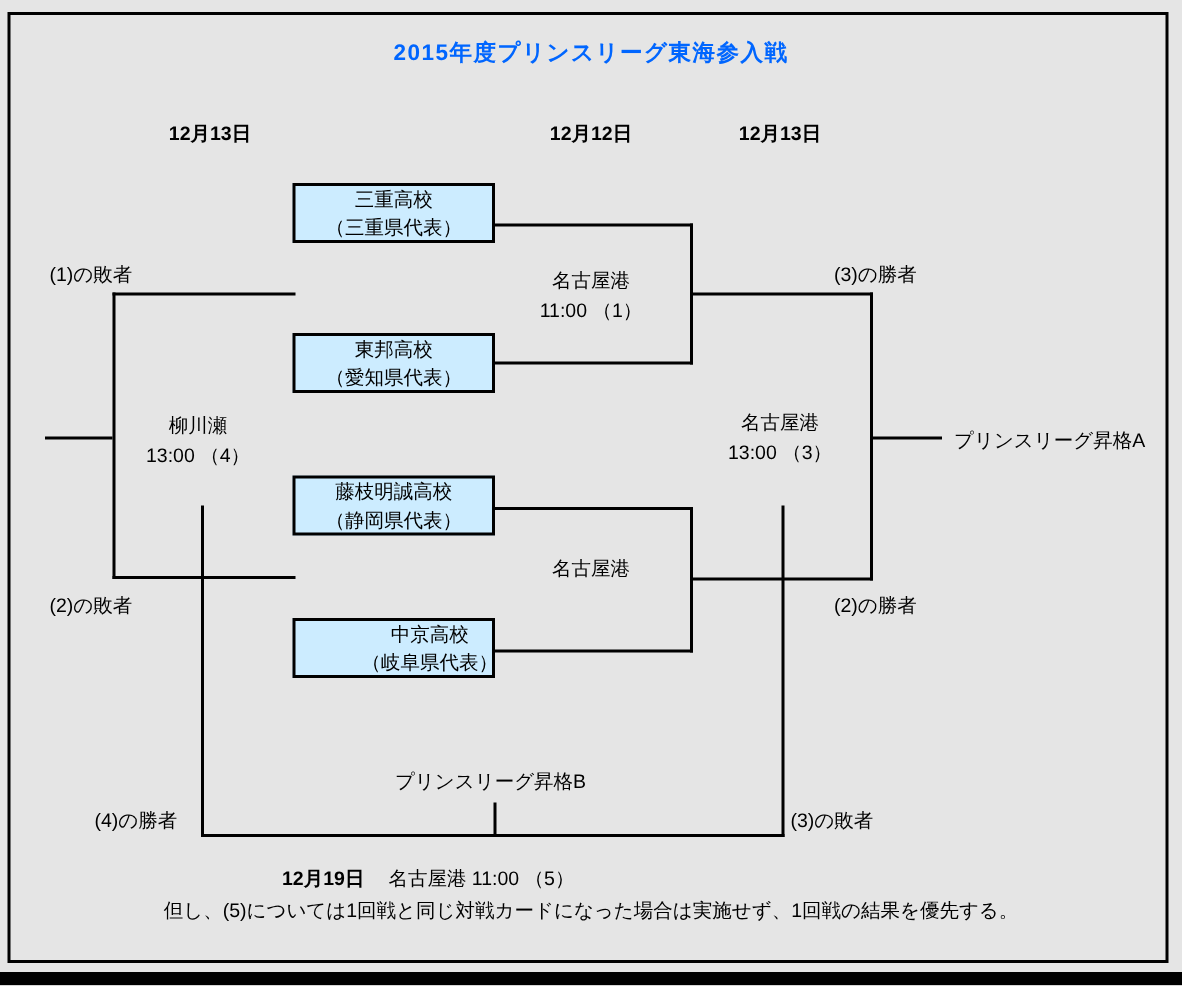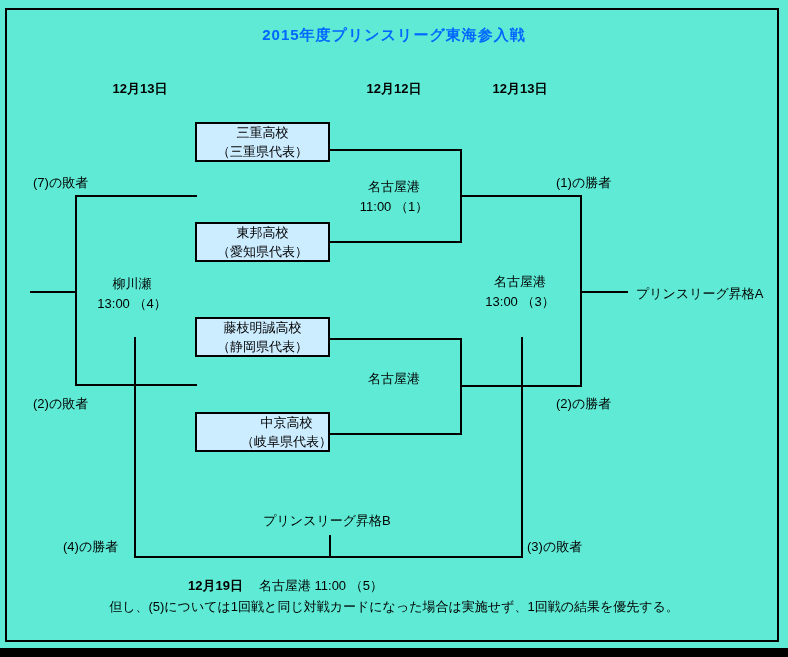--- a/index.html
+++ b/index.html
@@ -1,16 +1,16 @@
 <!DOCTYPE html>
 <html><head>
 <meta charset="utf-8">
 <style>
   html,body{margin:0;padding:0;background:#fff;}
-  .page{position:relative;width:788px;height:657px;background:#5eead4;overflow:hidden;
+  .page{position:relative;width:788px;height:657px;background:#e5e5e5;overflow:hidden;
         font-family:"Liberation Sans","DejaVu Sans",sans-serif;color:#000;}
   .frame{position:absolute;left:5px;top:8px;width:774px;height:634px;
          border:2px solid #000;box-sizing:border-box;}
   .bottom-bar{position:absolute;left:0;top:648px;width:788px;height:9px;background:#000;}
   .title{position:absolute;top:26px;left:0;width:788px;text-align:center;
          font-size:15px;font-weight:bold;color:#0066FF;letter-spacing:1px;}
   .date-header{position:absolute;top:80px;width:90px;text-align:center;
                font-size:13px;font-weight:bold;white-space:nowrap;}
   .teambox{position:absolute;left:195px;width:135px;height:40px;background:#CCECFF;
            border:2px solid #000;box-sizing:border-box;display:flex;flex-direction:column;
@@ -90,23 +90,23 @@
   </div>
   <div class="match" style="left:460px;top:272px;width:120px;">
     <span>名古屋港</span>
     <span>13:00 （3）</span>
   </div>
   <div class="match" style="left:72px;top:274px;width:120px;">
     <span>柳川瀬</span>
     <span>13:00 （4）</span>
   </div>
 
-  <div class="lbl" style="left:33px;top:174px;">(7)の敗者</div>
+  <div class="lbl" style="left:33px;top:174px;">(1)の敗者</div>
   <div class="lbl" style="left:33px;top:395px;">(2)の敗者</div>
-  <div class="lbl" style="left:556px;top:174px;">(1)の勝者</div>
+  <div class="lbl" style="left:556px;top:174px;">(3)の勝者</div>
   <div class="lbl" style="left:556px;top:395px;">(2)の勝者</div>
   <div class="lbl" style="left:63px;top:538px;">(4)の勝者</div>
   <div class="lbl" style="left:527px;top:538px;">(3)の敗者</div>
 
   <div class="lbl" style="left:636px;top:285px;">プリンスリーグ昇格A</div>
   <div class="lbl center-lbl" style="left:247px;top:512px;width:160px;">プリンスリーグ昇格B</div>
 
   <div class="m5">
     <span class="d">12月19日</span><span class="v">名古屋港 11:00 （5）</span>
   </div>

